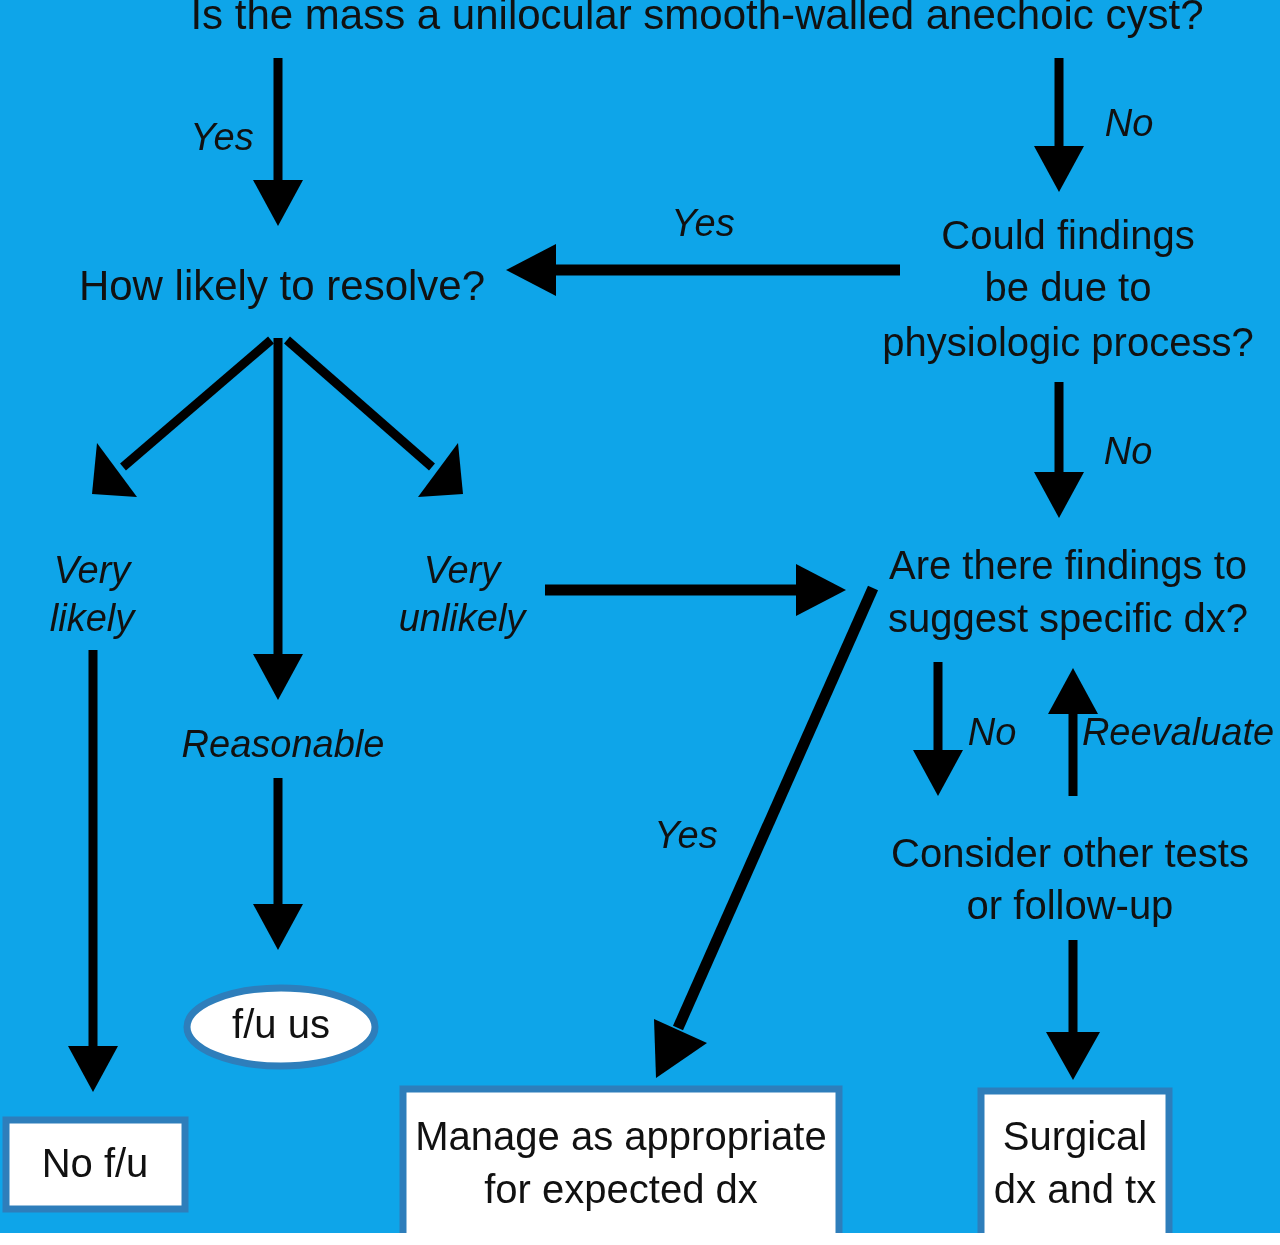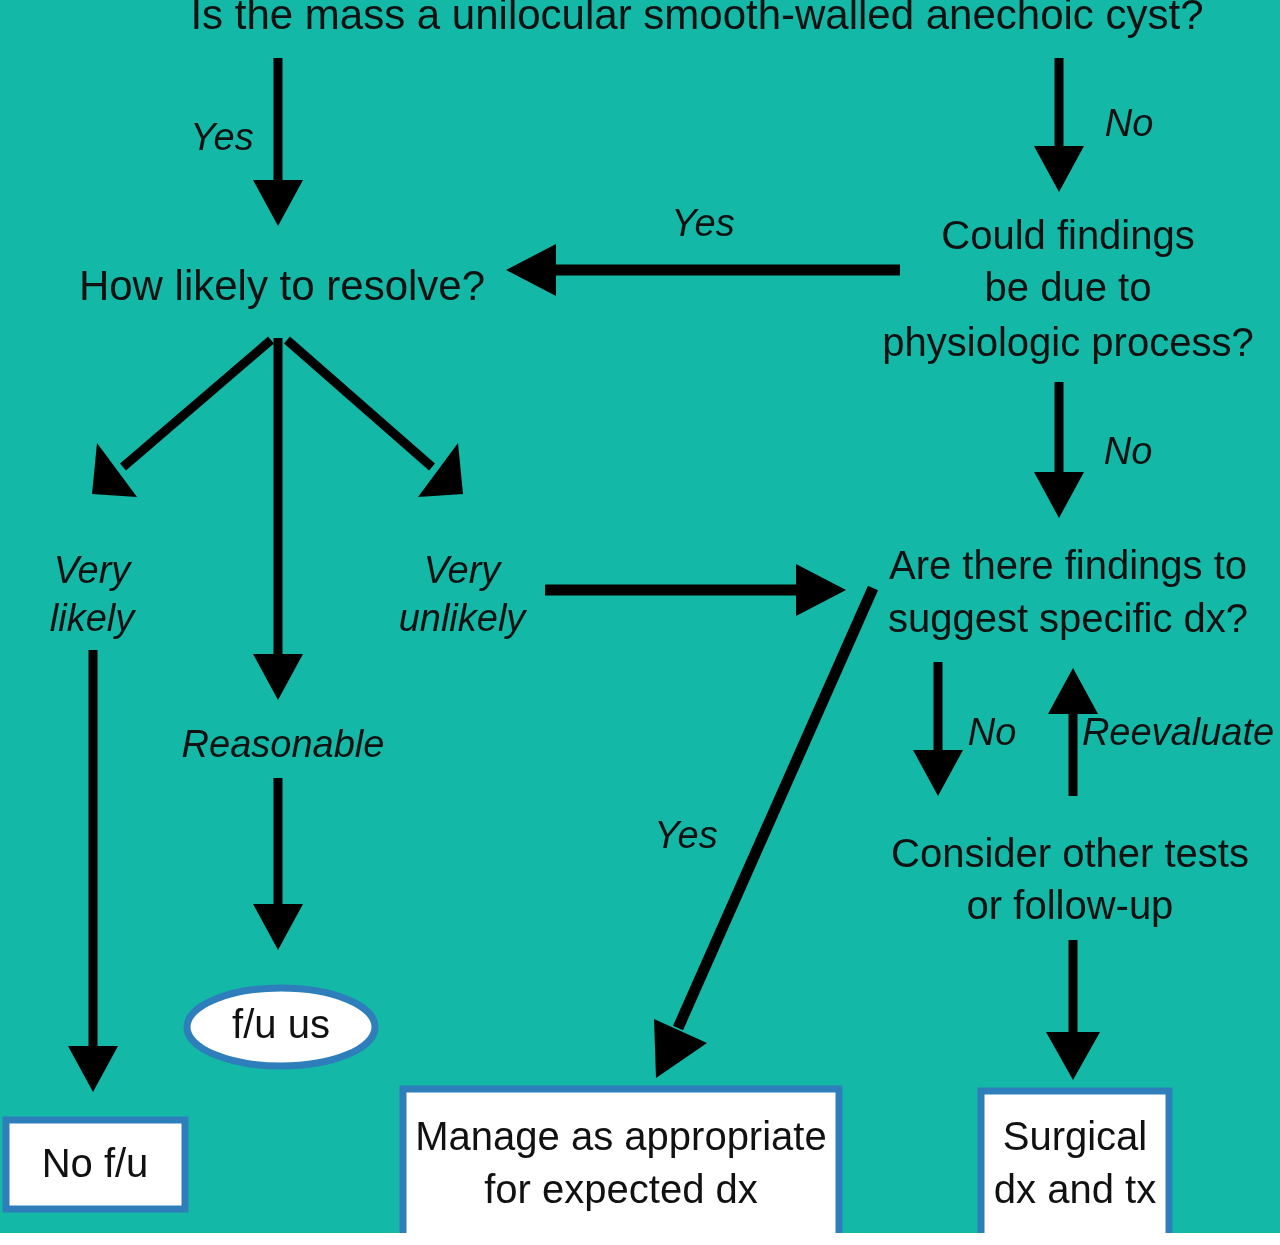--- a/index.html
+++ b/index.html
@@ -4,21 +4,21 @@
 <style>
   html, body {
     margin: 0;
     padding: 0;
     background: #ffffff;
   }
   #page {
     position: relative;
     width: 1280px;
     height: 1233px;
-    background: #14b8a6;
+    background: #0ea5e9;
     overflow: hidden;
     font-family: "Liberation Sans", sans-serif;
   }
   svg#flow {
     position: absolute;
     left: 0;
     top: 0;
     width: 1280px;
     height: 1245px;
   }

